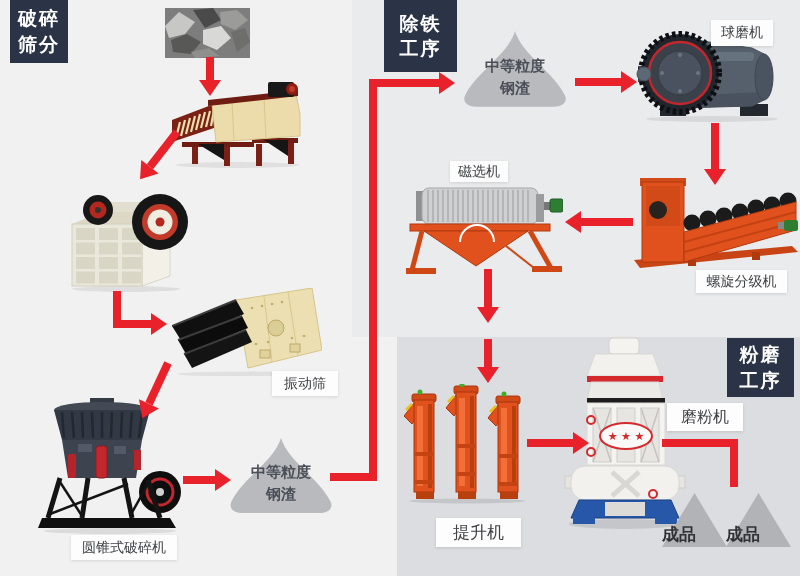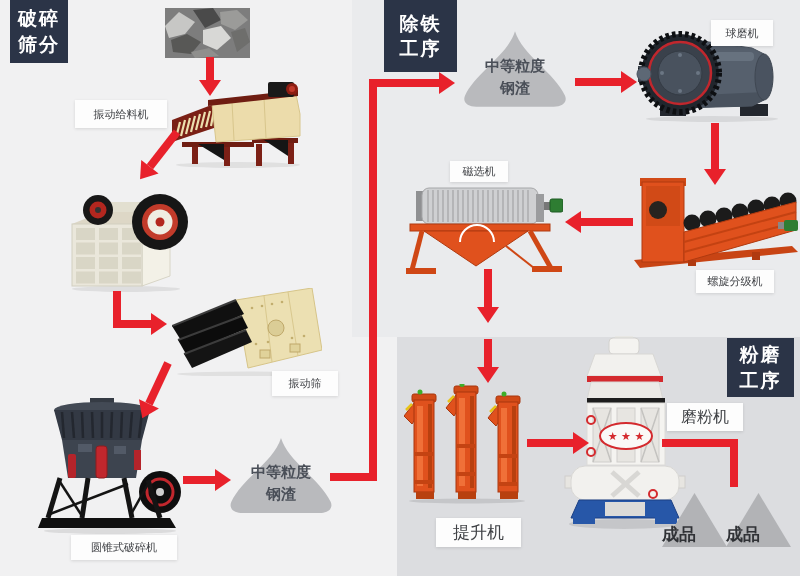--- a/index.html
+++ b/index.html
@@ -3,21 +3,21 @@
 <meta charset="utf-8">
 <style>
   html,body{margin:0;padding:0}
   .canvas{position:relative;width:800px;height:576px;background:var(--bg-left,#f1f1f2);
           font-family:"DejaVu Sans","Liberation Sans",sans-serif;overflow:hidden}
   .bg{position:absolute}
   .bg.tr{left:352px;top:0;width:448px;height:337px;background:var(--bg-top-right,#eaebed)}
   .bg.br{left:397px;top:337px;width:403px;height:239px;background:var(--bg-bottom-right,#dcdde0)}
   .tag{position:absolute;background:var(--navy,#2b3447);color:#fff;font-weight:bold;font-size:19px;
        line-height:1.32;letter-spacing:2px;display:flex;flex-direction:column;align-items:center;justify-content:center}
-  .lbl{position:absolute;background:var(--label-bg,#fdfdfd);color:var(--label-text,#3f4145);font-size:11px;
+  .lbl{position:absolute;background:var(--label-bg,#fdfdfd);color:var(--label-text,#3f4145);font-size:14px;
        display:flex;align-items:center;justify-content:center;box-shadow:0 1px 3px rgba(0,0,0,.12)}
   .sh{position:absolute;background:var(--red,#e8212b)}
   .hd{position:absolute;width:0;height:0}
   .hd.r{border-left:16px solid var(--red,#e8212b);border-top:11px solid transparent;border-bottom:11px solid transparent}
   .hd.l{border-right:16px solid var(--red,#e8212b);border-top:11px solid transparent;border-bottom:11px solid transparent}
   .hd.d{border-top:16px solid var(--red,#e8212b);border-left:11px solid transparent;border-right:11px solid transparent}
   .dar{position:absolute;height:22px;display:flex;align-items:center;transform-origin:0 11px}
   .dar .s{height:8px;background:var(--red,#e8212b);flex:1}
   .dar .h{width:0;height:0;border-left:16px solid var(--red,#e8212b);border-top:11px solid transparent;border-bottom:11px solid transparent}
   .pile{position:absolute}
@@ -446,22 +446,21 @@
   </div>
   <div>
     <div class="sh" style="left:527px;top:439px;width:46px;height:8px"></div>
     <div class="hd r" style="left:573px;top:432px"></div>
   </div>
   <div>
     <div class="sh" style="left:662px;top:439px;width:76px;height:8px"></div>
     <div class="sh" style="left:730px;top:439px;width:8px;height:48px"></div>
   </div>
 
-  <div class="lbl" style="left:75px;top:100px;width:92px;height:28px">振动给料机</div>
   <div class="lbl" style="left:272px;top:371px;width:66px;height:25px">振动筛</div>
   <div class="lbl" style="left:71px;top:535px;width:106px;height:25px">圆锥式破碎机</div>
   <div class="lbl" style="left:711px;top:20px;width:62px;height:26px">球磨机</div>
-  <div class="lbl" style="left:696px;top:270px;width:78px;height:23px">螺旋分级机</div>
+  <div class="lbl" style="left:696px;top:270px;width:91px;height:23px">螺旋分级机</div>
   <div class="lbl" style="left:450px;top:161px;width:58px;height:21px">磁选机</div>
   <div class="lbl" style="left:436px;top:518px;width:85px;height:29px;font-size:17px">提升机</div>
   <div class="lbl" style="left:667px;top:403px;width:76px;height:28px;font-size:16px">磨粉机</div>
 
 </div>
 
 </body></html>

